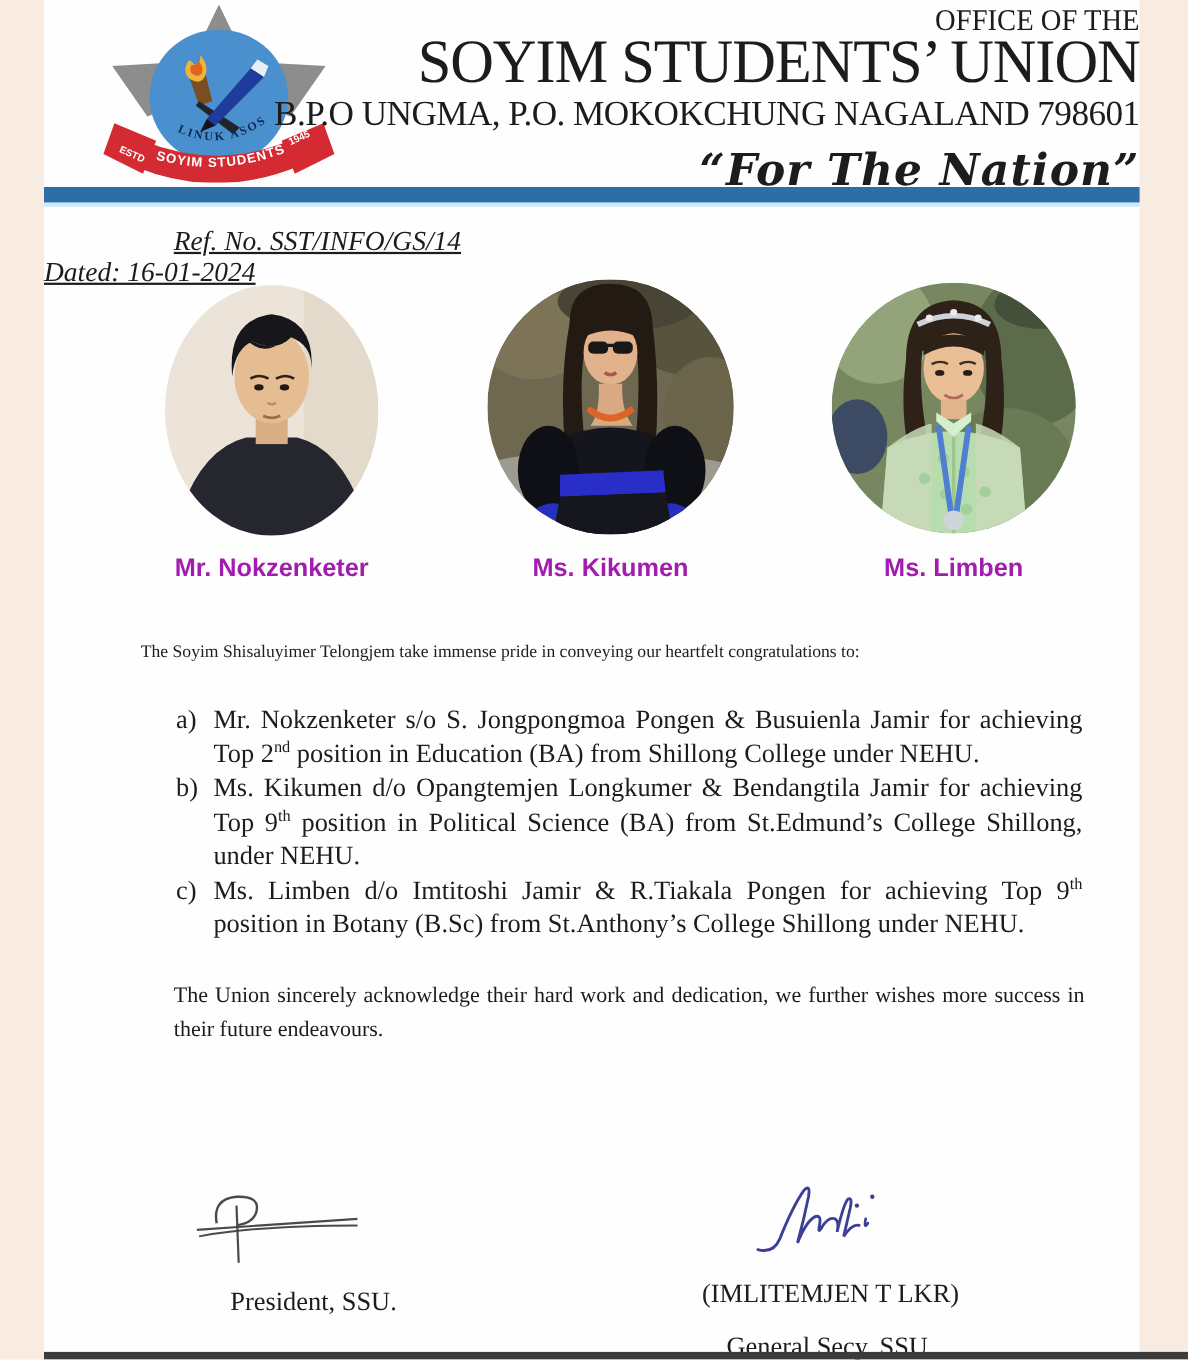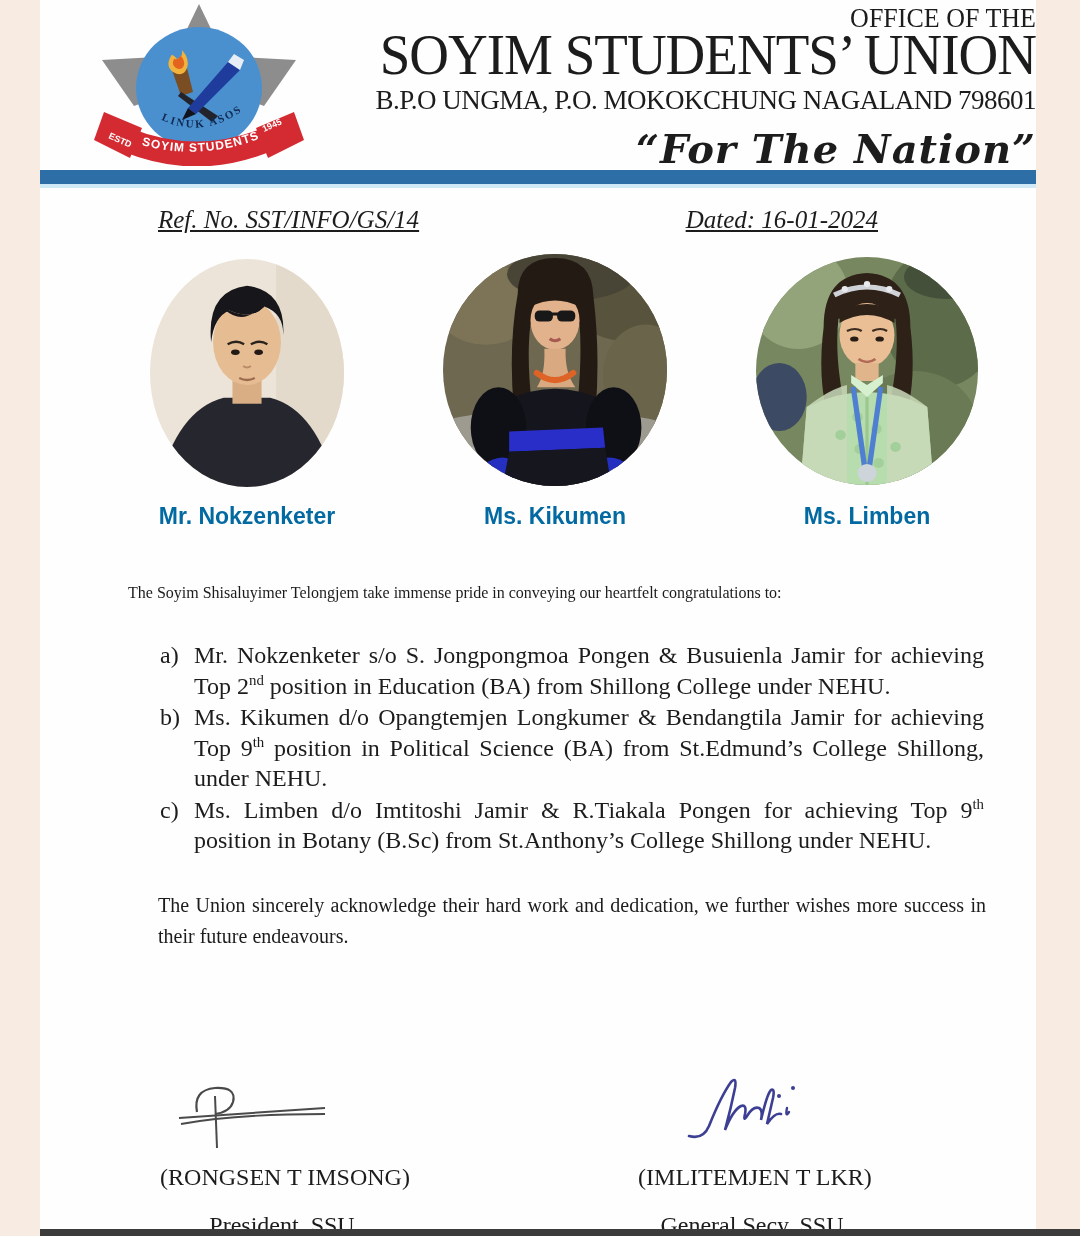--- a/index.html
+++ b/index.html
@@ -12,38 +12,38 @@
   }
   .sheet{
     position:absolute;left:40px;top:0;width:996px;height:1236px;
     background:#fefefe;
   }
   
   .logo{position:absolute;left:28px;top:4px;width:262px;height:162px;}
   .header-text{position:absolute;left:90px;right:0;top:0;text-align:right;}
   .office-line{font-size:26px;letter-spacing:0px;margin-top:4px;transform:scaleY(1.05);}
   .org-name{font-size:55px;letter-spacing:-1px;line-height:44px;transform:scaleY(1.02);}
-  .address-line{font-size:27px;letter-spacing:-0.5px;margin-top:7px;}
+  .address-line{font-size:32px;letter-spacing:-0.5px;margin-top:7px;}
   .motto{font-size:40px;font-weight:bold;font-style:italic;margin-top:9px;
          font-family:"DejaVu Serif", serif;letter-spacing:1px;}
   .divider{position:absolute;left:0;top:170px;width:100%;height:14px;
            background:#2e6ea6;box-shadow:0 4px 0 #cfe9f7;}
   
   .ref-row{position:absolute;left:0;top:206px;width:100%;display:flex;
-           justify-content:space-between;font-style:italic;font-size:25px;}
+           justify-content:space-between;font-style:italic;font-size:25px;flex-direction:column;}
   .ref-row .ref{margin-left:118px;text-decoration:underline;}
   .ref-row .dated{margin-right:158px;text-decoration:underline;}
   
   .photo{position:absolute;border-radius:50%;overflow:hidden;}
   .photo svg{display:block;width:100%;height:100%;}
   .photo1{left:110px;top:259px;width:194px;height:228px;}
   .photo2{left:403px;top:254px;width:224px;height:232px;}
   .photo3{left:716px;top:257px;width:222px;height:228px;}
   .caption{position:absolute;top:503px;height:30px;text-align:center;
-           font-family:"Liberation Sans", sans-serif;font-weight:bold;font-size:23px;color:#0369a1;}
+           font-family:"Liberation Sans", sans-serif;font-weight:bold;font-size:23px;color:#a21caf;}
   .cap1{left:110px;width:194px;}
   .cap2{left:403px;width:224px;}
   .cap3{left:716px;width:222px;}
   
   .intro{position:absolute;left:88px;top:561px;width:858px;
          font-size:16px;line-height:31px;text-align:justify;}
   .congrats-list{position:absolute;left:120px;top:640px;width:824px;
                  font-size:24px;line-height:30.5px;}
   .list-item{display:flex;margin-bottom:1px;}
   .list-item .marker{flex:none;width:34px;}
@@ -230,21 +230,20 @@
 
   <div class="sig-block sig-left">
     <div class="sig-art">
       <svg width="220" height="72" viewBox="0 0 220 72">
         <path d="M22,34 Q18,12 40,10 Q62,9 58,24 Q55,34 40,36" fill="none" stroke="#4a4a4a" stroke-width="2.2"></path>
         <path d="M4,40 L150,30" fill="none" stroke="#4a4a4a" stroke-width="2"></path>
         <path d="M6,46 Q60,36 150,36" fill="none" stroke="#4a4a4a" stroke-width="1.8"></path>
         <path d="M40,18 L42,70" fill="none" stroke="#4a4a4a" stroke-width="2"></path>
       </svg>
     </div>
-    <div class="sig-name">(RONGSEN T IMSONG)</div>
     <div class="sig-title">President, SSU.</div>
   </div>
 
   <div class="sig-block sig-right">
     <div class="sig-art">
       <svg width="160" height="76" viewBox="0 0 160 76">
         <path d="M14,62 Q28,66 34,52 Q46,22 56,8 Q62,2 60,14 Q56,34 50,56 Q58,36 66,32 Q72,30 70,40 Q68,48 72,42 Q78,32 84,34 Q88,36 86,46 Q92,20 96,16 Q100,14 98,24 L92,50 Q100,38 106,40" fill="none" stroke="#3c3f93" stroke-width="2.6" stroke-linecap="round"></path>
         <circle cx="104" cy="22" r="2" fill="#3c3f93"></circle>
         <circle cx="118" cy="14" r="2" fill="#3c3f93"></circle>
         <path d="M112,34 Q110,44 114,38" fill="none" stroke="#3c3f93" stroke-width="2.4" stroke-linecap="round"></path>

